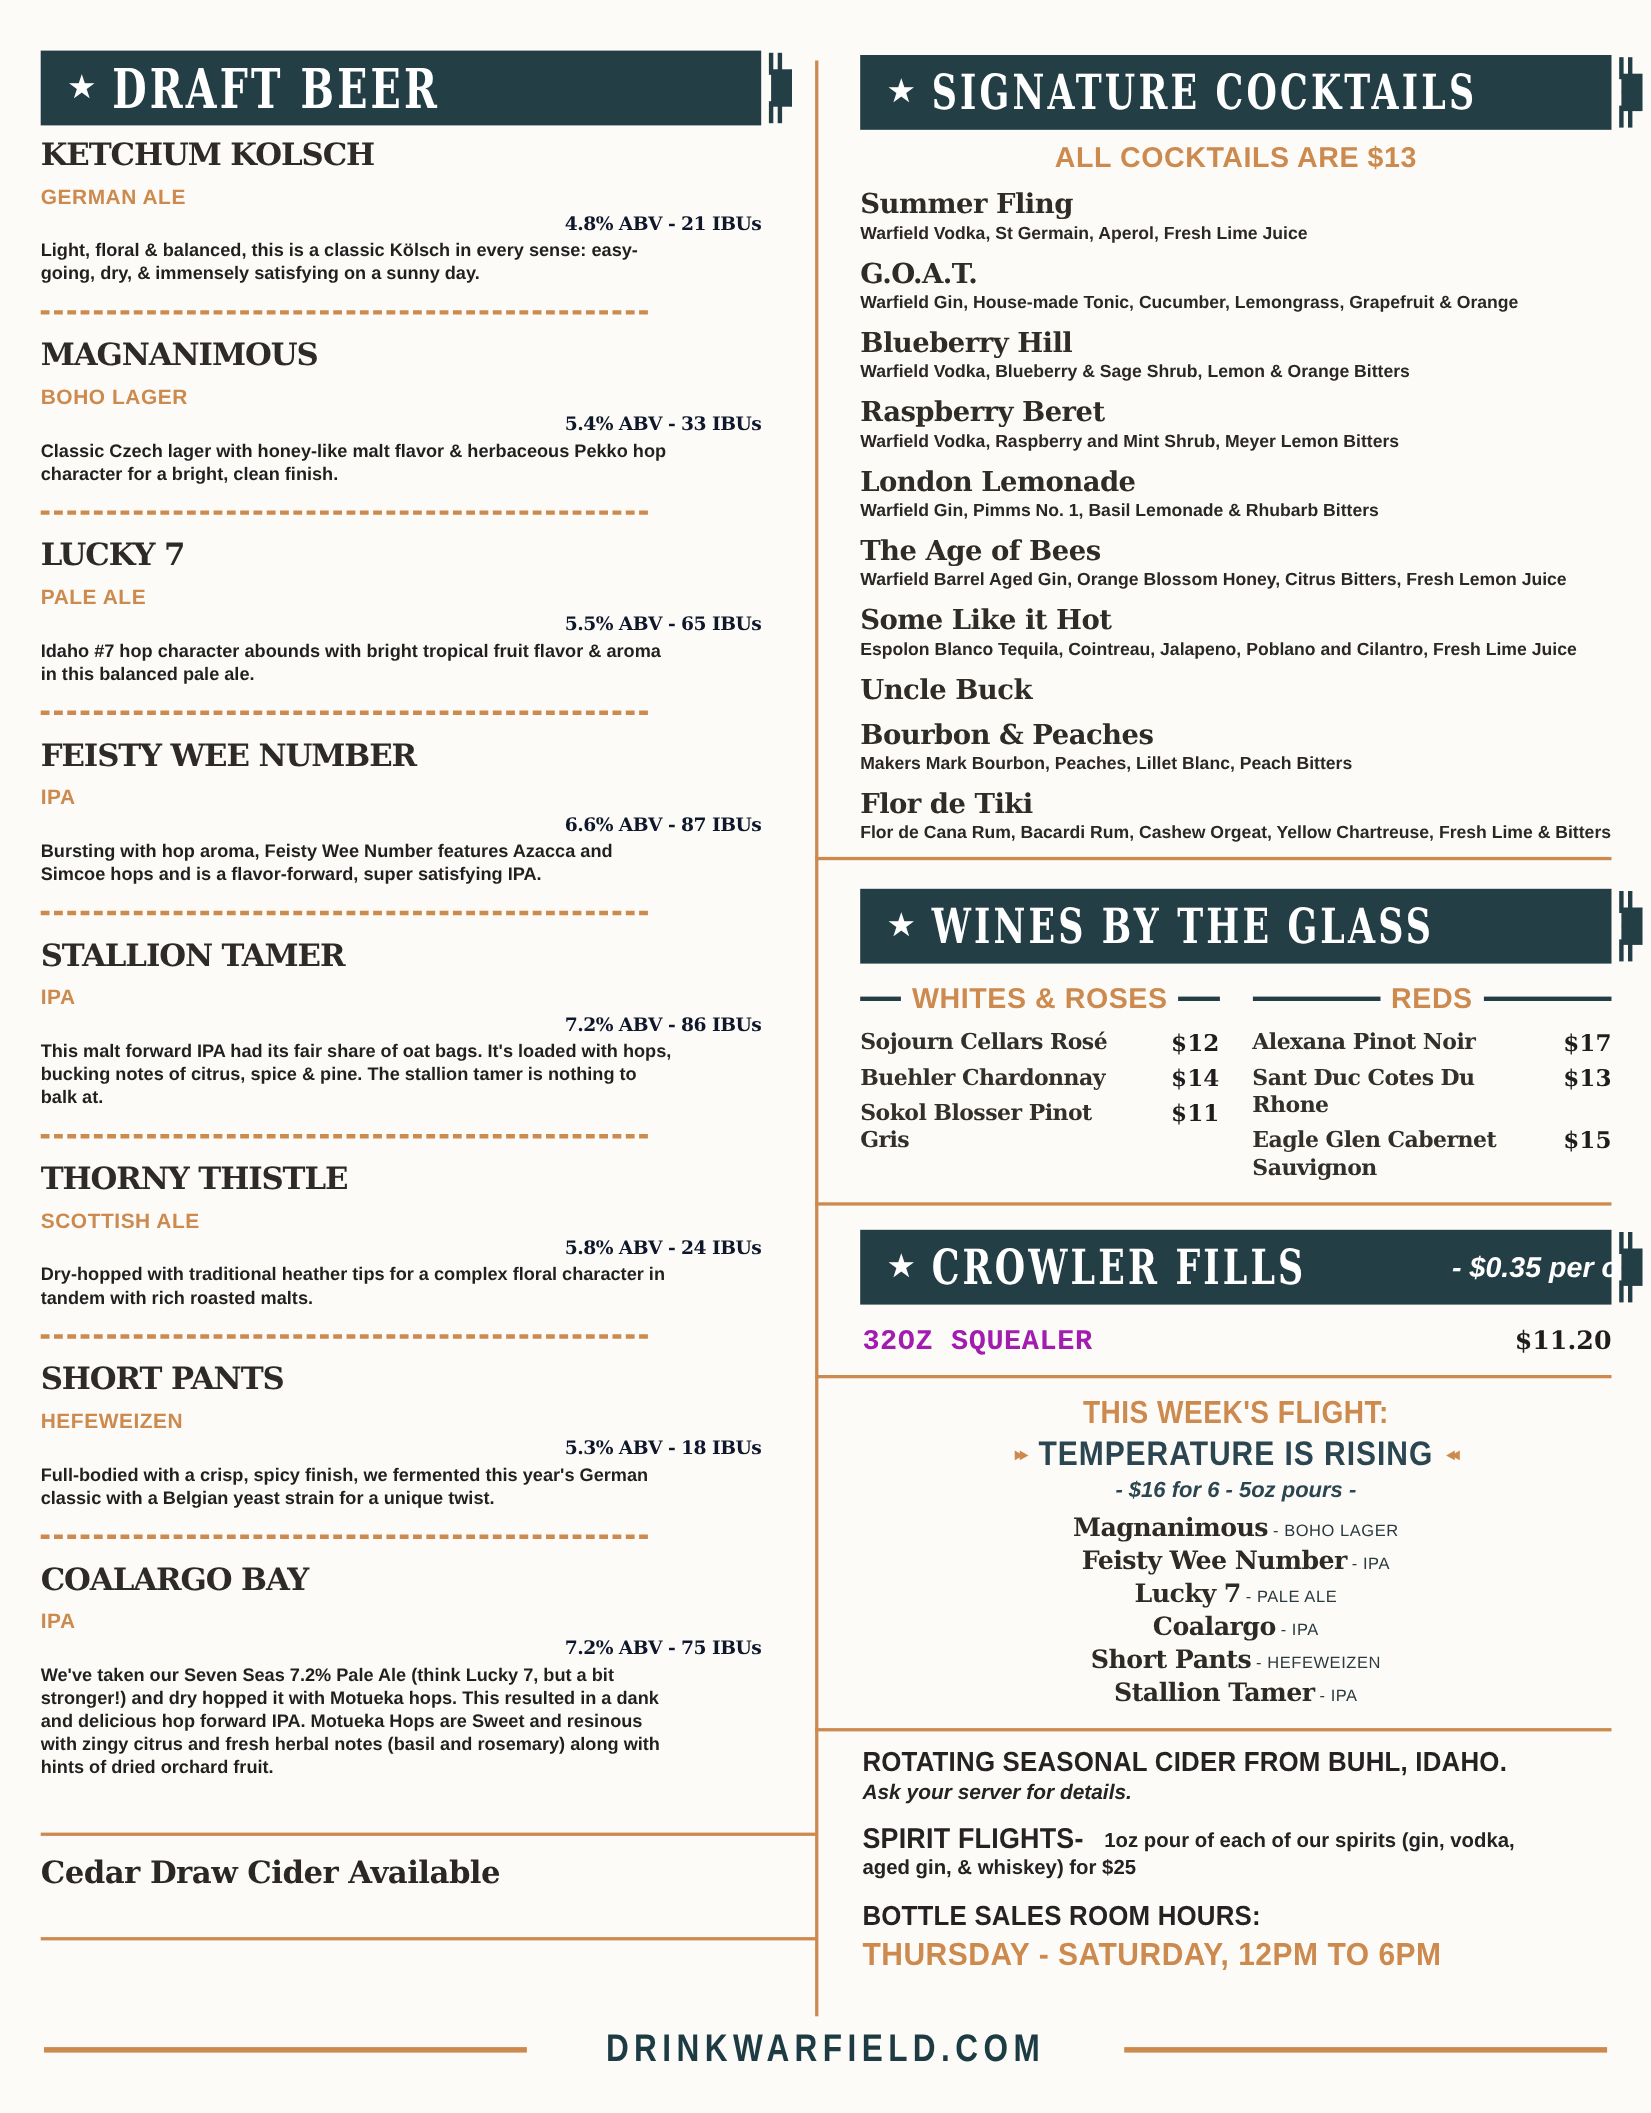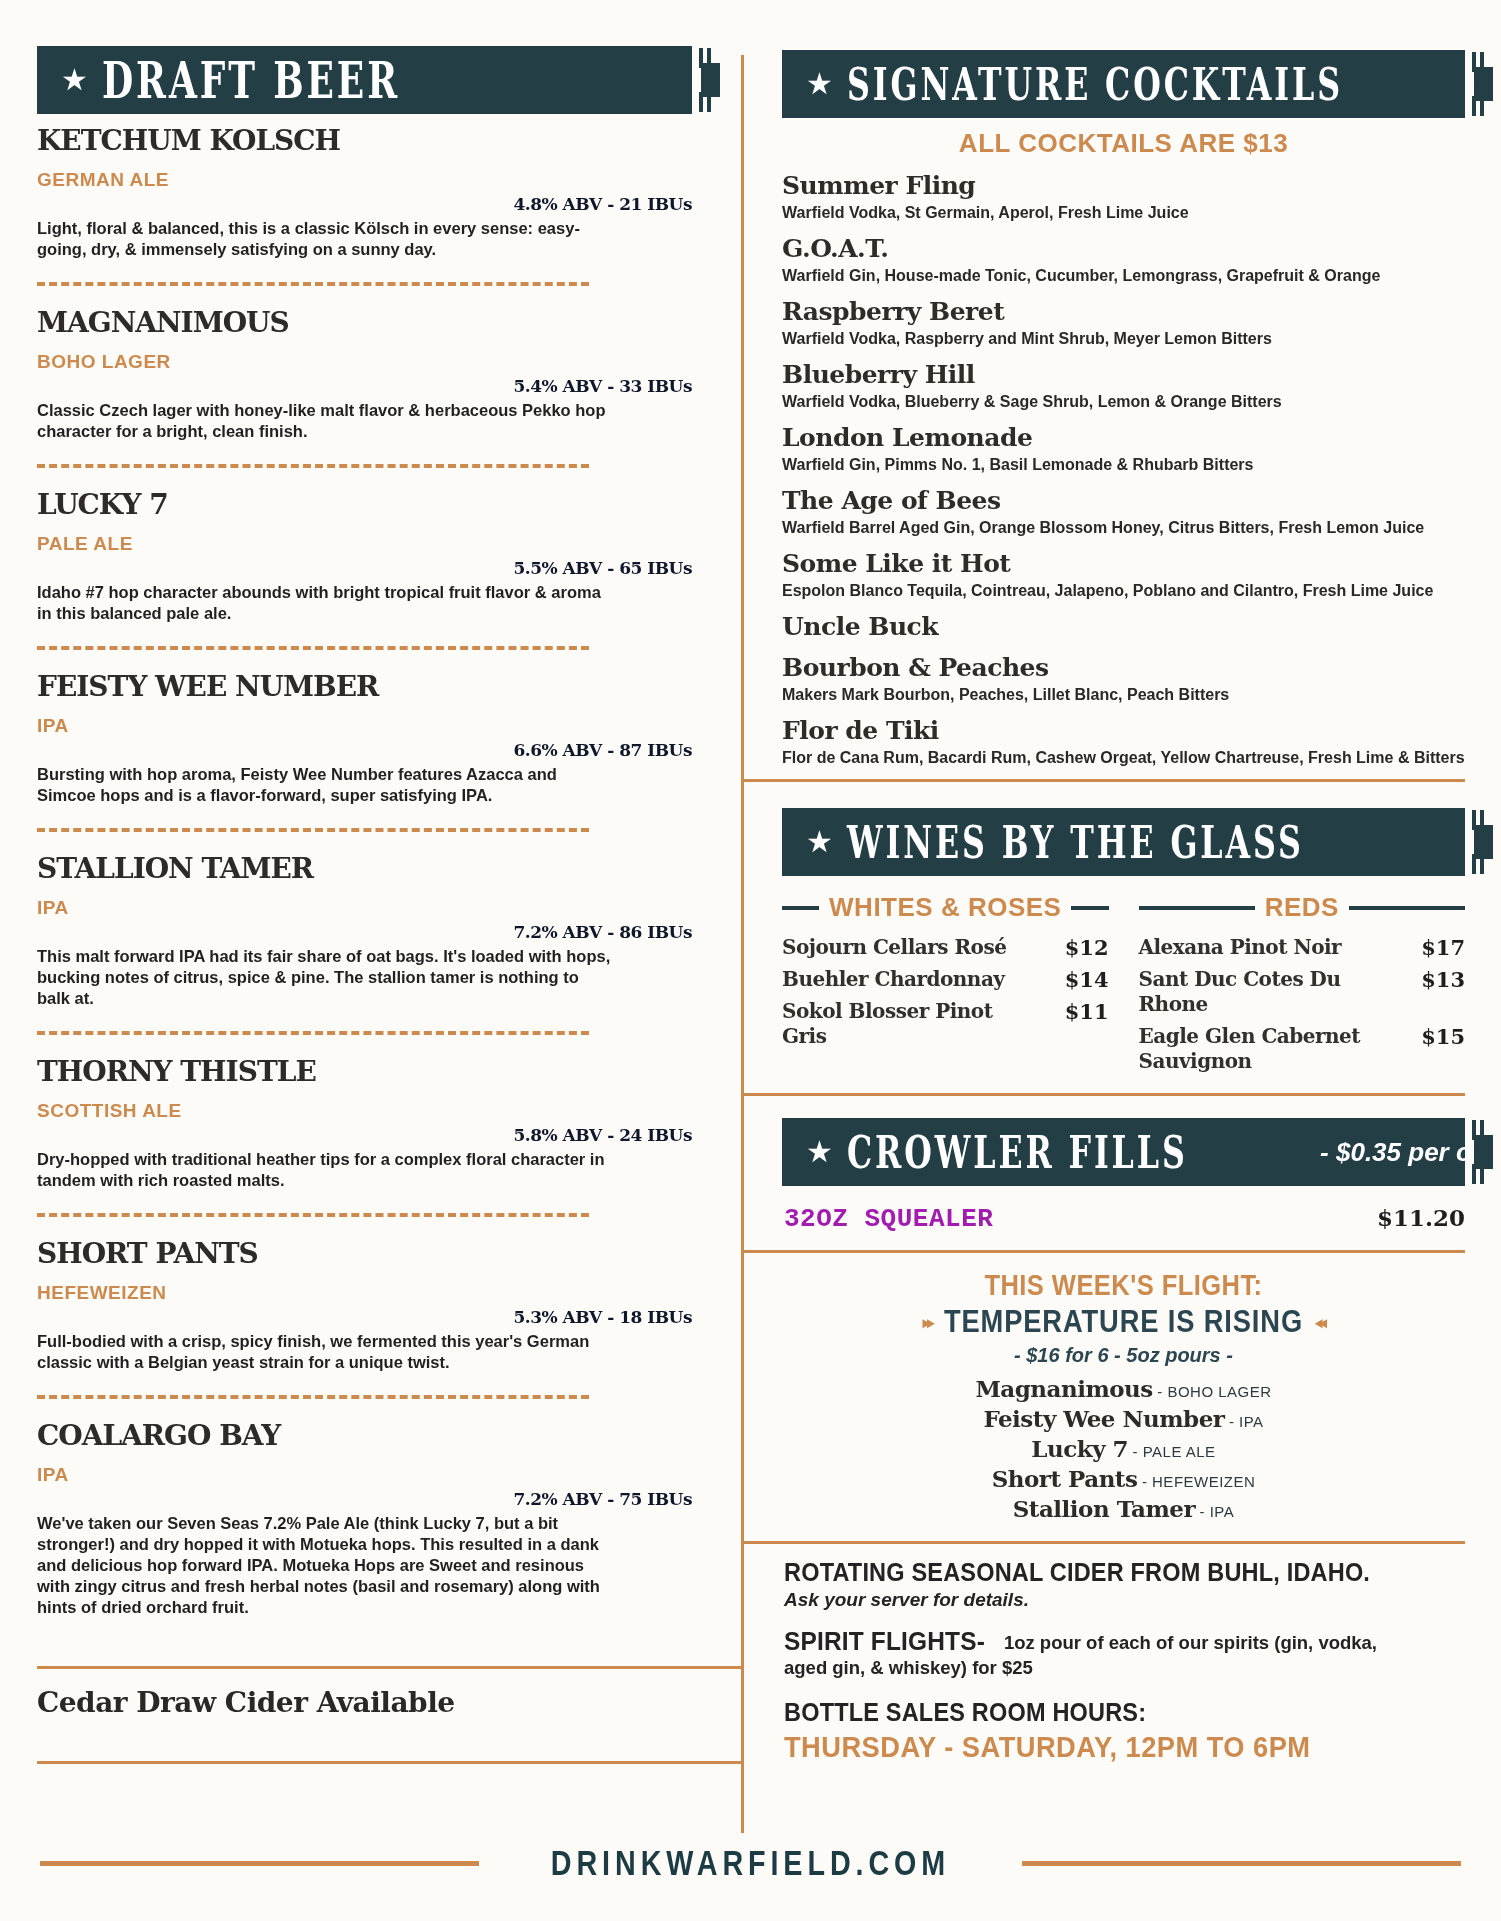--- a/index.html
+++ b/index.html
@@ -219,26 +219,26 @@
 
     <div class="cocktail">
       <div class="c-name">Summer Fling</div>
       <div class="c-ing">Warfield Vodka, St Germain, Aperol, Fresh Lime Juice</div>
     </div>
     <div class="cocktail">
       <div class="c-name">G.O.A.T.</div>
       <div class="c-ing">Warfield Gin, House-made Tonic, Cucumber, Lemongrass, Grapefruit &amp; Orange</div>
     </div>
     <div class="cocktail">
+      <div class="c-name">Blueberry Hill</div>
+      <div class="c-ing">Warfield Vodka, Blueberry &amp; Sage Shrub, Lemon &amp; Orange Bitters</div>
+    </div>
+    <div class="cocktail">
       <div class="c-name">Raspberry Beret</div>
       <div class="c-ing">Warfield Vodka, Raspberry and Mint Shrub, Meyer Lemon Bitters</div>
-    </div>
-    <div class="cocktail">
-      <div class="c-name">Blueberry Hill</div>
-      <div class="c-ing">Warfield Vodka, Blueberry &amp; Sage Shrub, Lemon &amp; Orange Bitters</div>
     </div>
     <div class="cocktail">
       <div class="c-name">London Lemonade</div>
       <div class="c-ing">Warfield Gin, Pimms No. 1, Basil Lemonade &amp; Rhubarb Bitters</div>
     </div>
     <div class="cocktail">
       <div class="c-name">The Age of Bees</div>
       <div class="c-ing">Warfield Barrel Aged Gin, Orange Blossom Honey, Citrus Bitters, Fresh Lemon Juice</div>
     </div>
     <div class="cocktail">
@@ -344,20 +344,21 @@
       <div class="fl-name">
         <span class="tris">▸▸</span>
         <span>TEMPERATURE IS RISING</span>
         <span class="tris">◂◂</span>
       </div>
       <div class="fl-note">- $16 for 6 - 5oz pours -</div>
       <div class="fl-items">
         <div class="fl-item"><span class="fl-beer">Magnanimous</span> <span class="fl-style">- BOHO LAGER</span></div>
         <div class="fl-item"><span class="fl-beer">Feisty Wee Number</span> <span class="fl-style">- IPA</span></div>
         <div class="fl-item"><span class="fl-beer">Lucky 7</span> <span class="fl-style">- PALE ALE</span></div>
+        <div class="fl-item"><span class="fl-beer">Coalargo</span> <span class="fl-style">- IPA</span></div>
         <div class="fl-item"><span class="fl-beer">Short Pants</span> <span class="fl-style">- HEFEWEIZEN</span></div>
         <div class="fl-item"><span class="fl-beer">Stallion Tamer</span> <span class="fl-style">- IPA</span></div>
       </div>
     </div>
 
     <div class="hr hr4"></div>
 
     <div class="notes">
       <div class="n-title">ROTATING SEASONAL CIDER FROM BUHL, IDAHO.</div>
       <div class="n-italic">Ask your server for details.</div>

